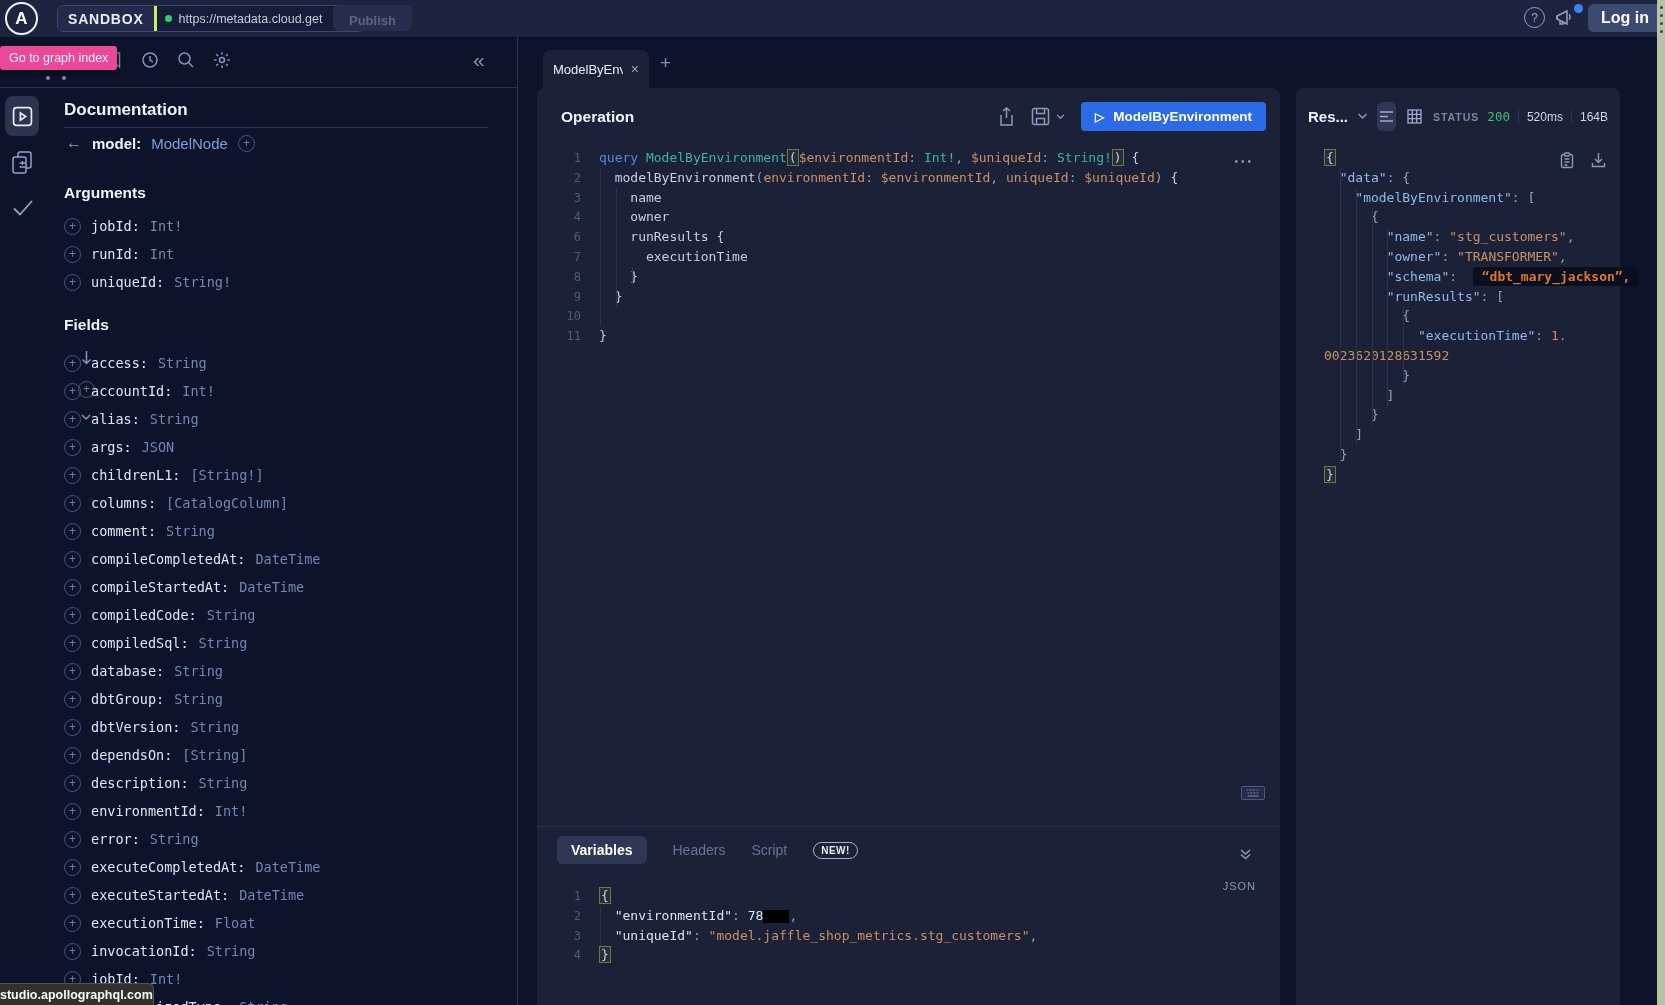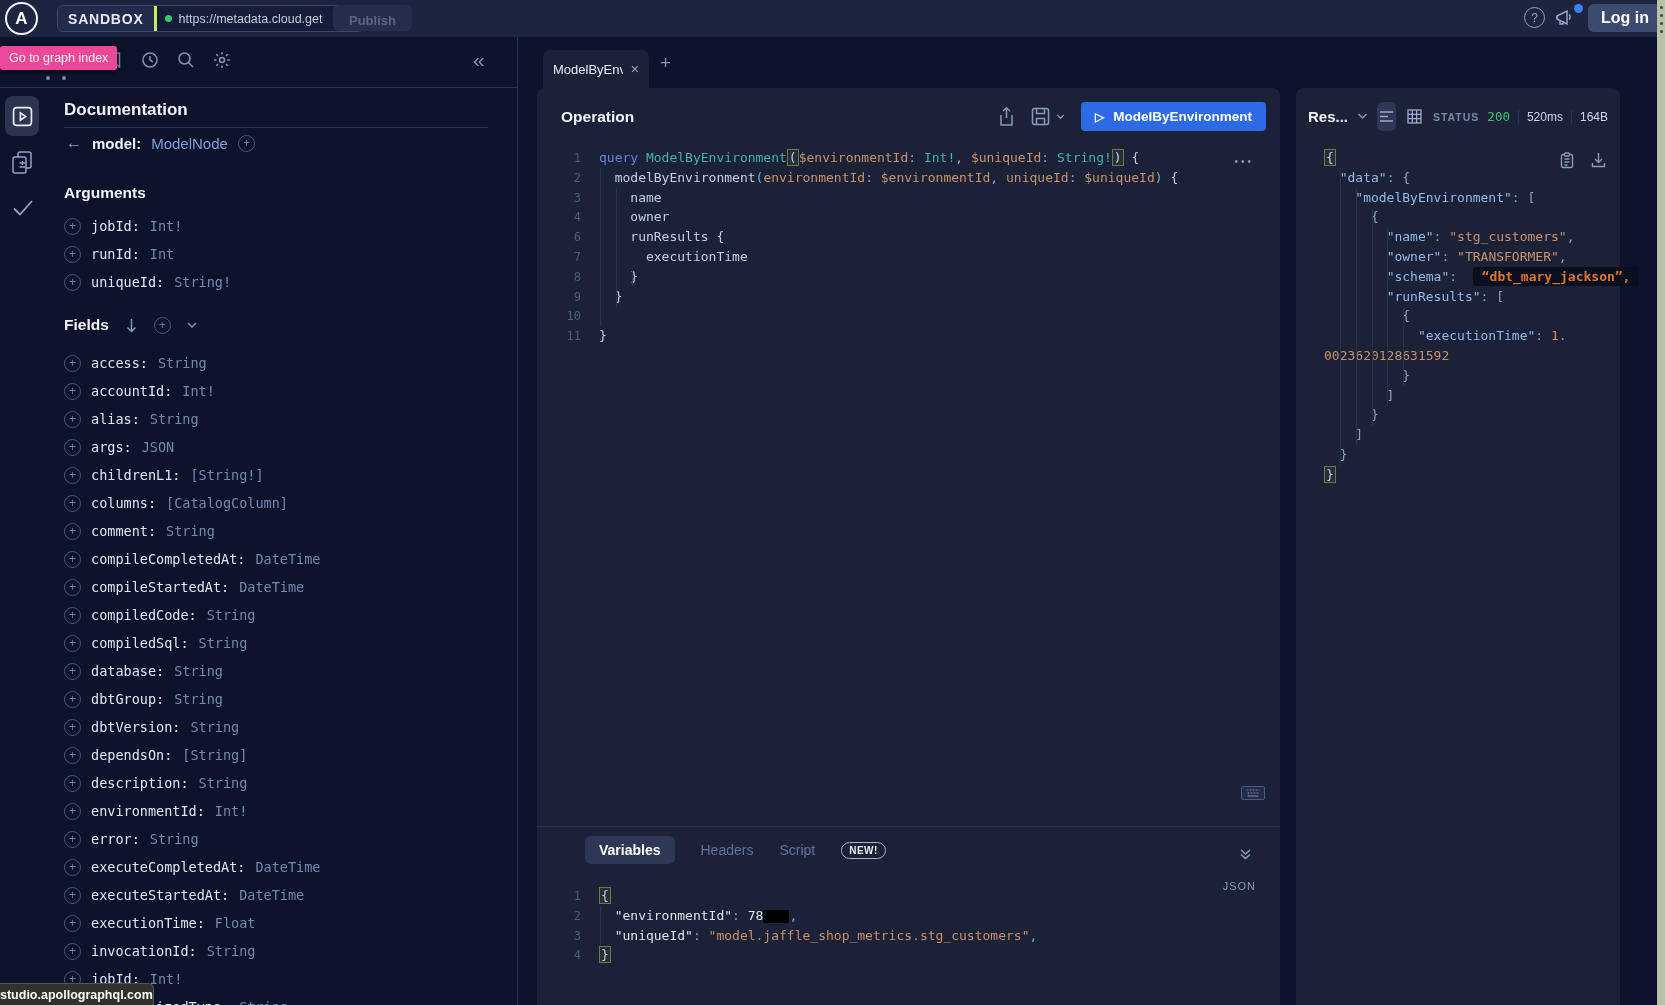--- a/index.html
+++ b/index.html
@@ -49,21 +49,21 @@
   .crumb-back { font-size:16px; color:#93a3c4; }
   .crumb-name { font-size:15px; font-weight:bold; color:#f0f3fa; }
   .crumb-type { font-size:15px; color:#7aa0dc; }
   .sec-title { position:absolute; left:20px; font-size:15.5px; font-weight:bold; color:#f0f3fa; }
   .doclist { position:absolute; left:20px; right:0; }
   .drow { height:28px; display:flex; align-items:center; gap:10px; }
   .plus-circ { width:17px; height:17px; border:1.2px solid #49587f; border-radius:50%; color:#6b7ba3; font-size:12px;
                line-height:15px; text-align:center; flex:0 0 auto; }
   .fname { font-family:"DejaVu Sans Mono", monospace; font-size:13.5px; color:#dfe5f2; white-space:pre; }
   .ftype { font-family:"DejaVu Sans Mono", monospace; font-size:13.5px; color:#7389ac; white-space:pre; }
-  .fields-head { position:absolute; left:20px; top:228px; display:flex; align-items:center; gap:16px; }
+  .fields-head { position:absolute; left:20px; top:228px; display:flex; align-items:center; gap:16px;flex-direction:column; }
   .fh-ic { color:#8494b8; display:flex; align-items:center; }
 
   
   .tab { position:absolute; left:543px; top:50px; width:106px; height:38px; background:#1b2238; border-radius:8px 8px 0 0;
          display:flex; align-items:center; gap:8px; padding:0 10px; }
   .tab-label { font-size:13px; color:#e9edf6; white-space:nowrap; overflow:hidden; }
   .tab-close { color:#9aa5c4; font-size:14px; }
   .tab-add { position:absolute; left:660px; top:52px; font-size:19px; color:#8494b8; }
 
   
@@ -90,21 +90,21 @@
   .cs-rd { display:inline-block; width:26px; height:13px; background:#000; vertical-align:middle; }
   .guide { position:absolute; width:1px; background:#2a3252; }
 
   .op-dots { position:absolute; top:68px; right:26px; color:#8b9ab8; font-size:10px; letter-spacing:3px; }
   .kbd-ic { position:absolute; left:704px; top:698px; color:#7d8db0; border:1px solid #4d5a82; border-radius:2px;
             background:#232b48; padding:1px 3px; display:flex; }
   .section-div { position:absolute; left:0; top:738px; width:100%; height:1px; background:#273052; }
 
   
   .var-tabs { position:absolute; left:20px; top:748px; display:flex; align-items:center; gap:26px; }
-  .vt-active { background:#2e3754; border-radius:6px; padding:6px 14px; font-size:14px; font-weight:bold; color:#fff;margin-left:28px; }
+  .vt-active { background:#2e3754; border-radius:6px; padding:6px 14px; font-size:14px; font-weight:bold; color:#fff; }
   .vt { font-size:14px; color:#66729a; }
   .new-badge { border:1px solid #aab3cc; border-radius:9px; padding:2px 7px; font-size:10px; font-weight:bold;
                color:#e8ecf4; letter-spacing:.5px; }
   .var-collapse { position:absolute; right:28px; top:760px; color:#8b9ab8; }
   .json-label { position:absolute; right:24px; top:792px; font-size:11px; letter-spacing:1px; color:#8b97b8; }
 
   
   .resp-head { display:flex; align-items:center; height:57px; padding:0 12px; gap:9px; }
   .resp-title { font-size:15px; font-weight:bold; color:#f0f3fa; }
   .resp-chev { color:#8b9ab8; display:flex; }

